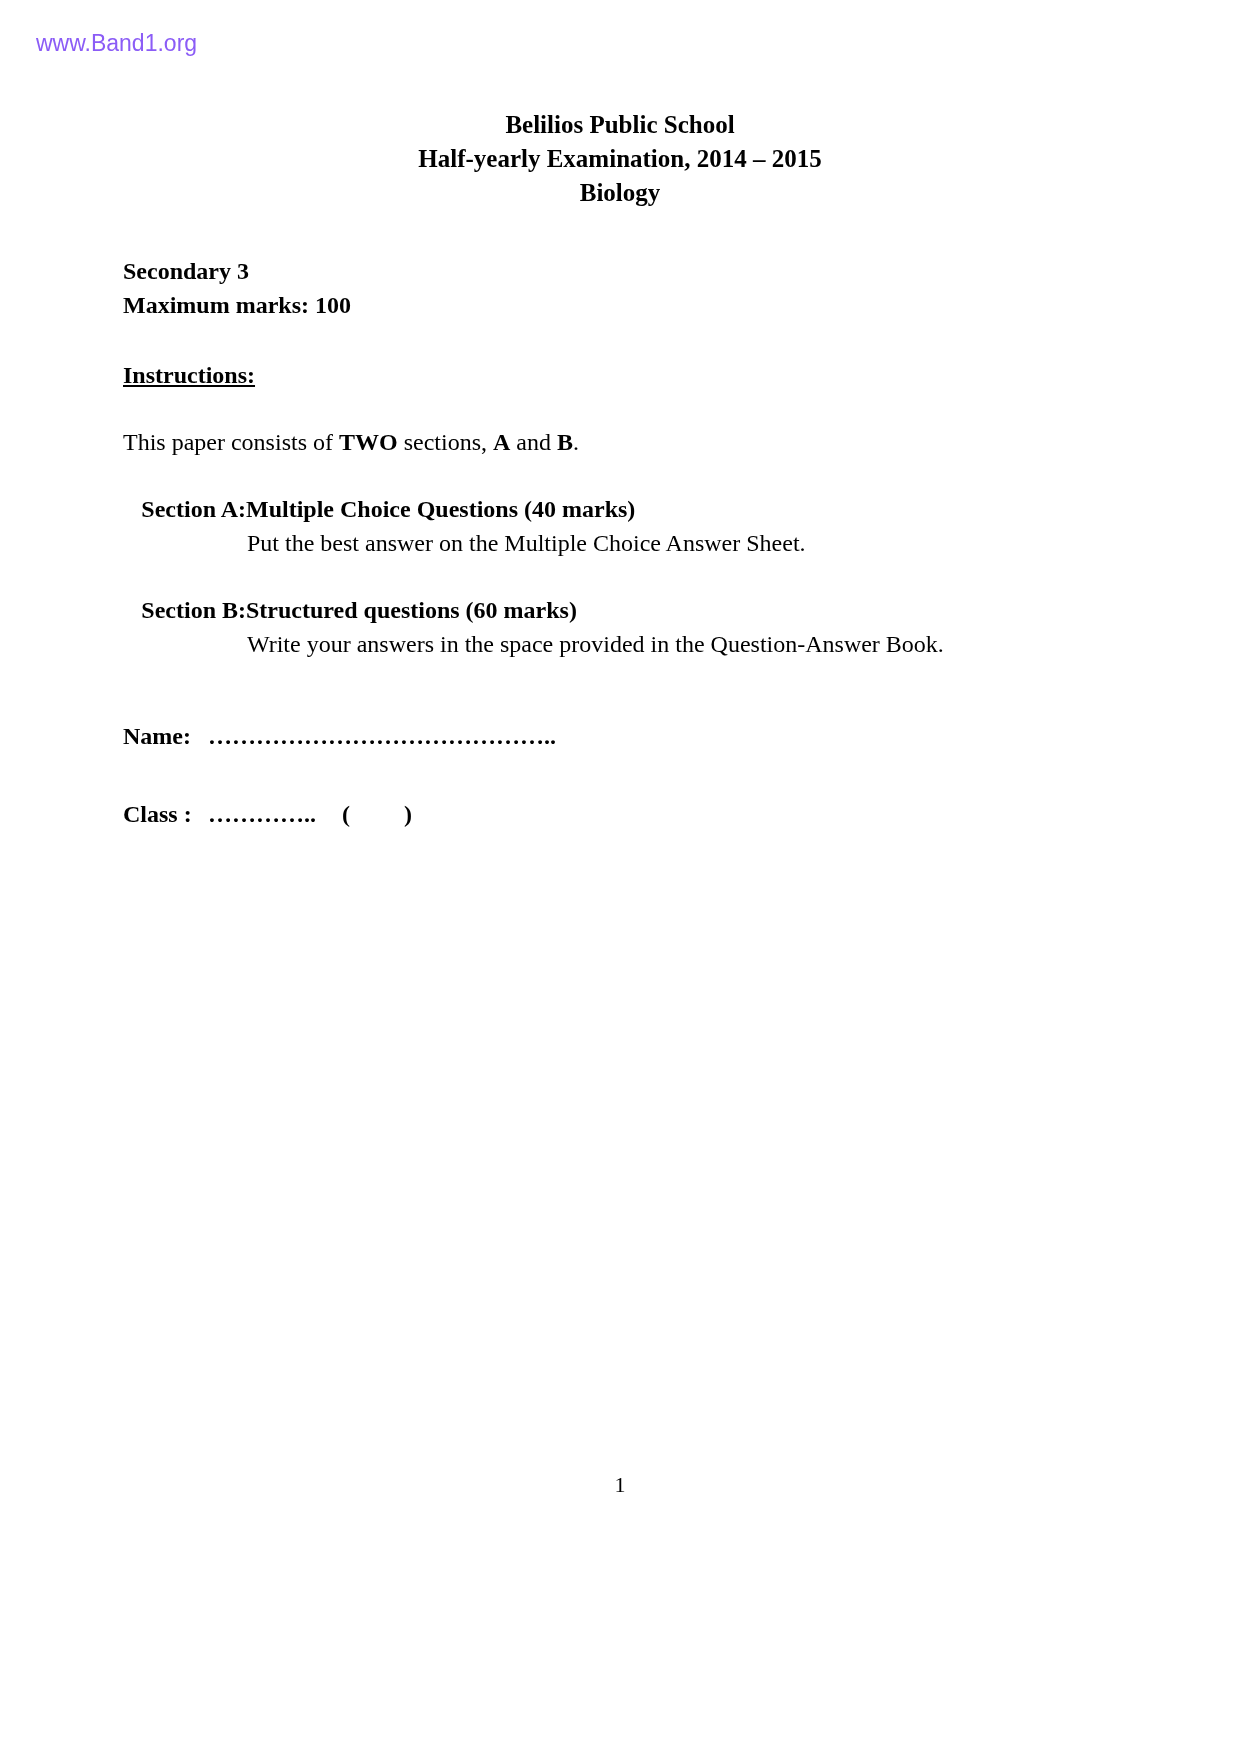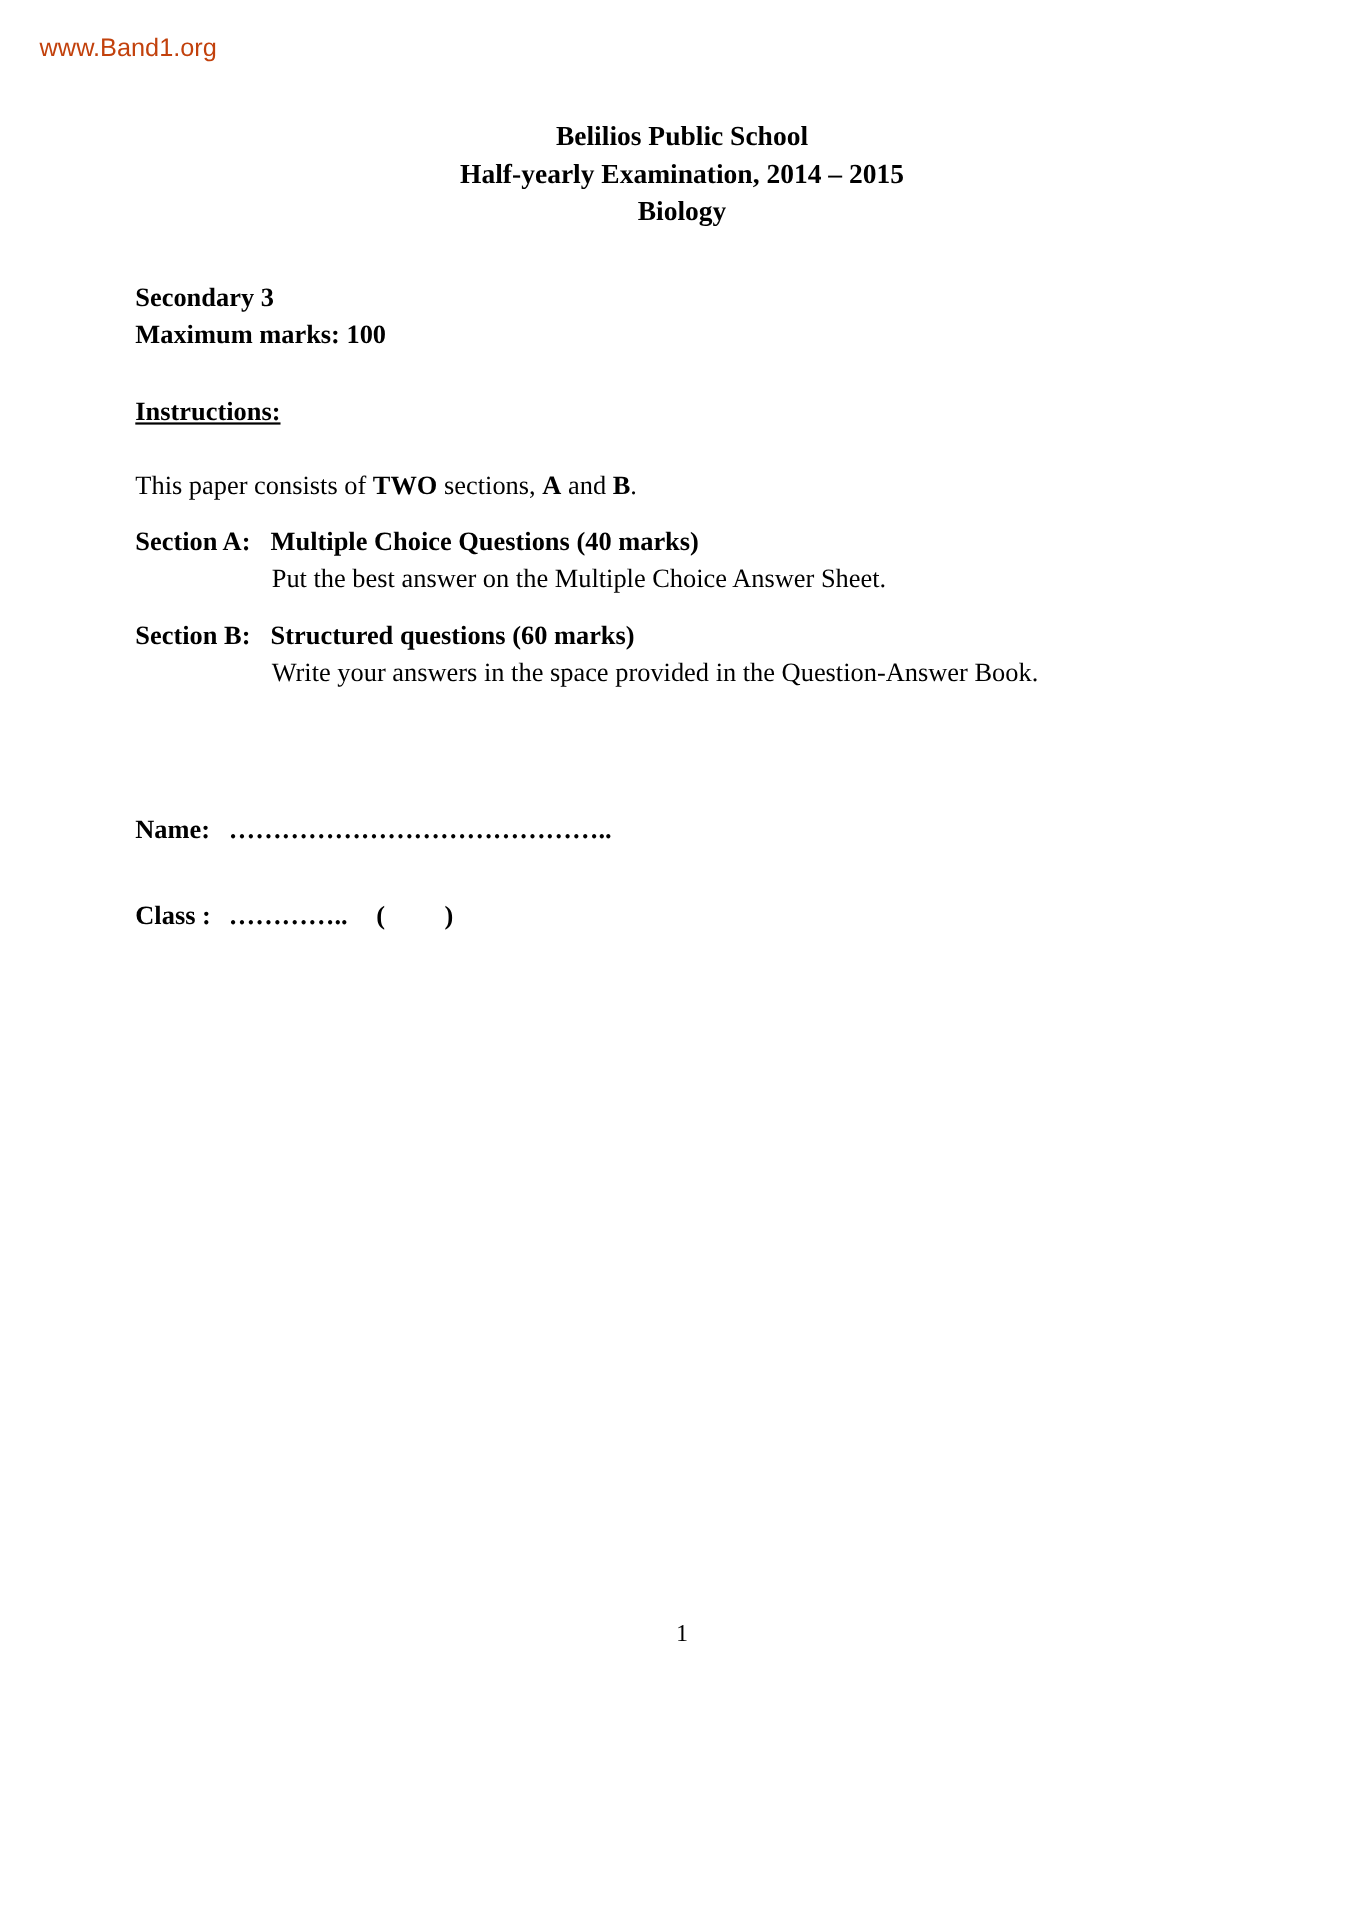--- a/index.html
+++ b/index.html
@@ -17,21 +17,21 @@
     font-size: 24px;
     line-height: 34px;
     overflow: hidden;
   }
   .site-watermark {
     position: absolute;
     top: 26px;
     left: 36px;
     font-family: "Liberation Sans", sans-serif;
     font-size: 23px;
-    color: #c2410c;
+    color: #8b5cf6;
   }
   .content {
     position: absolute;
     top: 108px;
     left: 123px;
     right: 123px;
   }
   .title-block {
     text-align: center;
     font-weight: bold;
@@ -57,35 +57,36 @@
     margin-top: 36px;
     font-weight: bold;
     text-decoration: underline;
   }
   .intro-line {
     margin-top: 33px;
   }
   .bold { font-weight: bold; }
   .section-row {
     display: flex;
-    margin-top: 17px;
+    margin-top: 33px;
+    text-align: right;
   }
   .section-label {
     width: 123px;
     flex: 0 0 123px;
     font-weight: bold;
   }
   .section-title {
     font-weight: bold;
   }
   .section-detail {
     margin-left: 124px;
   }
   .name-row {
-    margin-top: 109px;
+    margin-top: 58px;
     font-weight: bold;
   }
   .class-row {
     margin-top: 44px;
     font-weight: bold;
   }
   .field-label {
     display: inline-block;
     width: 85px;
   }

